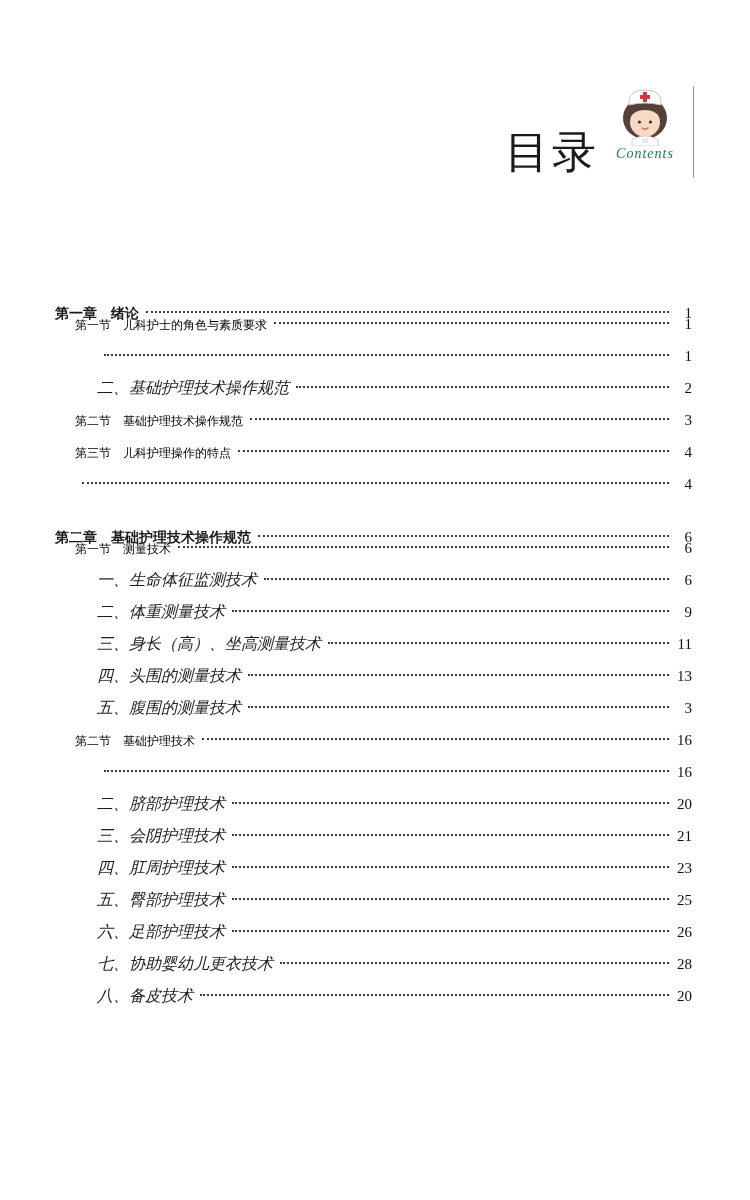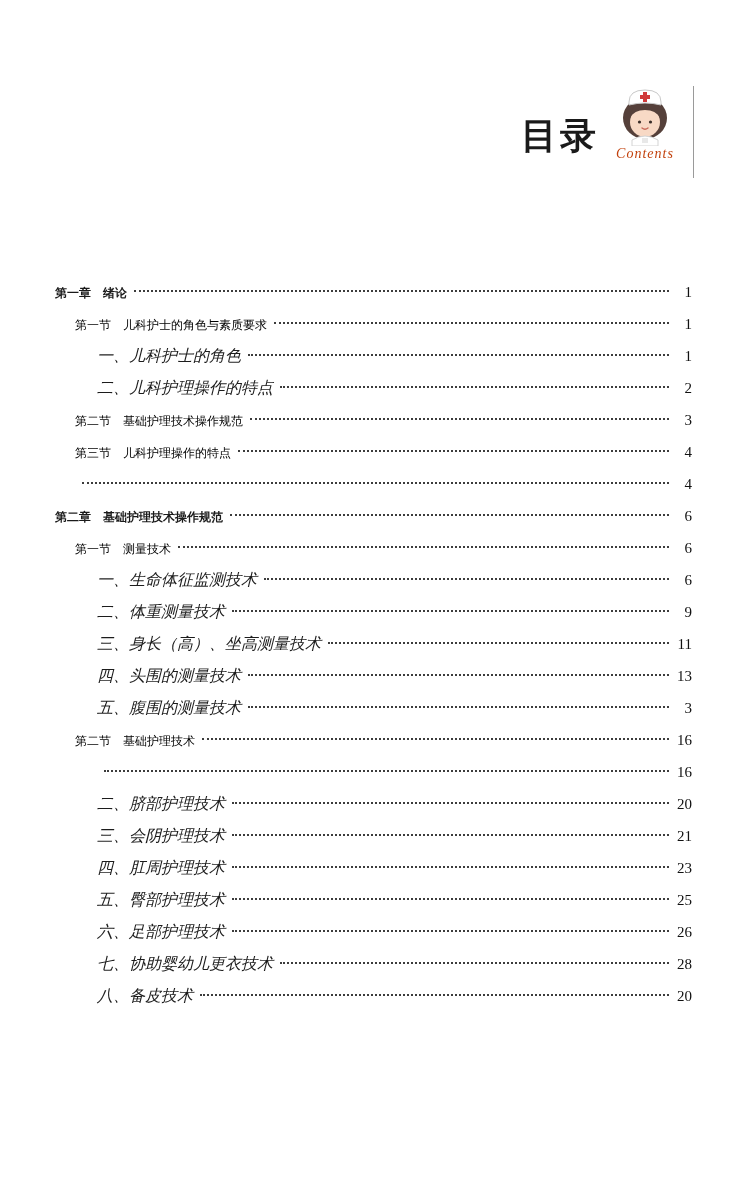--- a/index.html
+++ b/index.html
@@ -15,38 +15,38 @@
   
   .header {
     position: absolute;
     top: 84px;
     right: 56px;
     display: flex;
     align-items: flex-start;
   }
   .page-title {
     font-family: "Liberation Sans", sans-serif;
-    font-weight: bold;
-    font-size: 36px;
+    font-weight: normal;
+    font-size: 44px;
     letter-spacing: 3px;
-    margin-top: 34px;
+    margin-top: 46px;
     line-height: 1;
   }
   .badge-wrap {
     width: 76px;
     margin-left: 8px;
     text-align: center;
   }
   .contents-script {
     display: block;
     margin-top: -4px;
     font-family: "Liberation Serif", serif;
     font-style: italic;
     font-size: 14px;
-    color: #c2410c;
+    color: #15803d;
     letter-spacing: 1px;
   }
   .header-divider {
     width: 1px;
     height: 92px;
     background: #9a9a9a;
     margin-left: 10px;
     margin-top: 2px;
   }
 
@@ -60,21 +60,22 @@
   .row {
     display: flex;
     align-items: baseline;
     height: 32px;
     line-height: 32px;
   }
   .row .entry-text { white-space: nowrap; }
   .row.chapter .entry-text {
     font-family: "Liberation Sans", sans-serif;
     font-weight: bold;
-    font-size: 12px;
+    font-size: 14px;
+    margin-top: 21px;
   }
   .row.section { padding-left: 20px; }
   .row.section .entry-text {
     font-family: "Liberation Sans", sans-serif;
     font-size: 12px;
     color: #000000;
   }
   .row.item { padding-left: 42px; }
   .row.item .entry-text {
     font-family: "Liberation Serif", serif;
@@ -140,27 +141,26 @@
     <span class="entry-page">1</span>
   </div>
 
   <div class="row section">
     <span class="entry-text">第一节　儿科护士的角色与素质要求</span>
     <span class="leader"></span>
     <span class="entry-page">1</span>
   </div>
 
   <div class="row item">
-    <span class="entry-text">一、儿科护士的角色</span>
     <span class="leader"></span>
     <span class="entry-page">1</span>
   </div>
 
   <div class="row item">
-    <span class="entry-text">二、儿科护理操作的特点</span>
+    <span class="entry-text">二、基础护理技术操作规范</span>
     <span class="leader"></span>
     <span class="entry-page">2</span>
   </div>
 
   <div class="row section">
     <span class="entry-text">第二节　基础护理技术操作规范</span>
     <span class="leader"></span>
     <span class="entry-page">3</span>
   </div>
 

